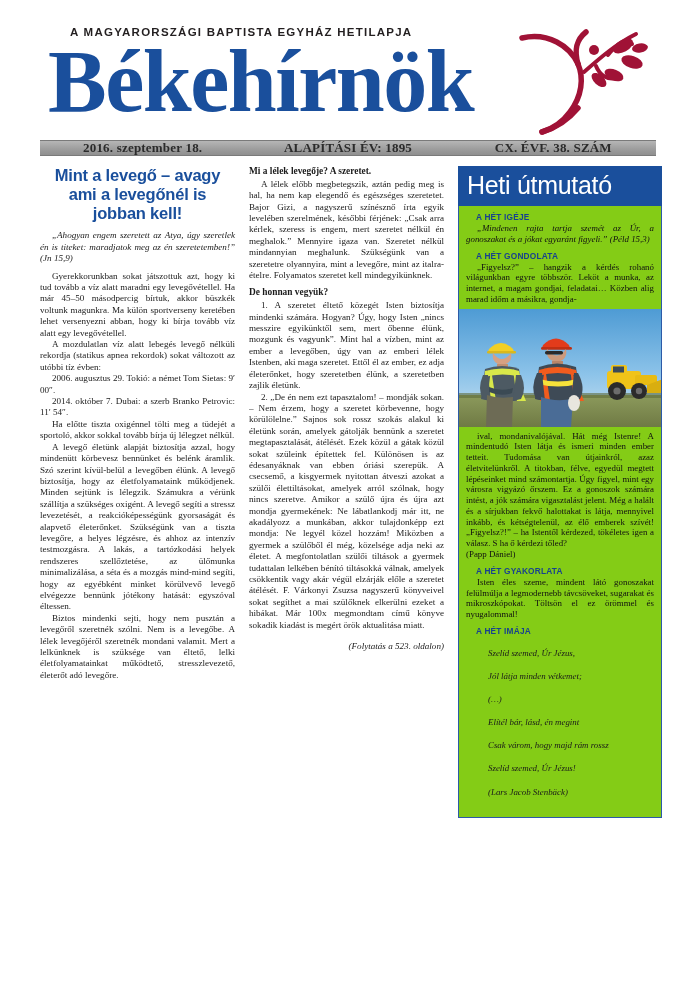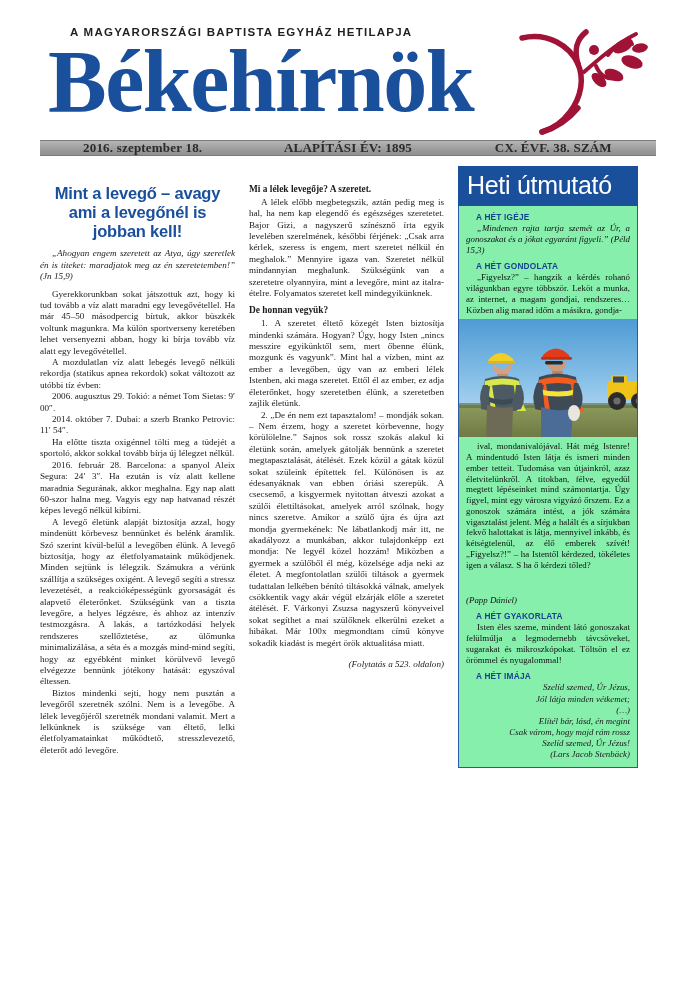--- a/index.html
+++ b/index.html
@@ -99,21 +99,20 @@
     width: 404px;
     gap: 14px;
   }
   .col {
     width: 195px;
     font-size: 9.1px;
     line-height: 1.255;
     text-align: justify;
     text-justify: inter-word;
     hyphens: auto;
-    margin-top: 18px;
   }
   .col p { margin: 0; text-indent: 12px; }
   .col p.sub {
     text-indent: 0;
     font-weight: bold;
     margin-top: 6px;
     margin-bottom: 1px;
     font-size: 9.4px;
   }
   .col p.sub.first { margin-top: 0; }
@@ -138,39 +137,39 @@
     color: #1a4f9c;
     line-height: 1.16;
     letter-spacing: -0.2px;
     margin: 0 0 7px 0;
     padding: 0 4px;
   }
   .headline .l2 { display: block; }
 
   
   .sidebar {
-    width: 180px;
+    width: 204px;
     margin-left: 14px;
     position: relative;
   }
   .sb-title {
     background: #1a4f9c;
     color: #ffffff;
     font-family: "Liberation Sans", sans-serif;
     font-weight: normal;
     font-size: 25px;
     line-height: 1;
     padding: 6px 8px 8px 8px;
     letter-spacing: -0.3px;
     border-left: 1.5px solid #1a4f9c;
     border-right: 1.5px solid #1a4f9c;
     border-top: 1.5px solid #1a4f9c;
   }
   .sb-box {
-    background: #86efac;
+    background: #84cc16;
     border: 1.5px solid #2c5aa8;
     border-top: none;
     padding: 5px 7px 7px 7px;
     box-sizing: border-box;
   }
   .sb-section-head {
     font-family: "Liberation Sans", sans-serif;
     font-weight: bold;
     font-size: 8.3px;
     color: #17418f;
@@ -186,22 +185,22 @@
     text-indent: 11px;
     margin: 0;
     color: #111;
   }
   .sb-p.ital { font-style: italic; }
   .sb-p.noind { text-indent: 0; }
   .sb-poem {
     font-size: 8.9px;
     line-height: 1.25;
     font-style: italic;
-    text-align: right;
-    margin: 0;
+    text-align: left;
+    margin: 12px;
     text-indent: 0;
     padding-left: 10px;
   }
 
   
   .sb-photo {
     margin: 4px -7px 4px -7px;
     height: 118px;
     position: relative;
     overflow: hidden;
@@ -260,21 +259,20 @@
         <div class="headline">
           <span class="l1">Mint a levegő – avagy</span>
           <span class="l2">ami a levegőnél is jobban kell!</span>
         </div>
         <p class="epigraph">„Ahogyan engem szeretett az Atya, úgy szeretlek én is titeket: maradjatok meg az én szeretetemben!” (Jn 15,9)</p>
         <p>Gyerekkorunkban sokat játszottuk azt, hogy ki tud tovább a víz alatt maradni egy levegővétellel. Ha már 45–50 másodpercig bírtuk, akkor büszkék voltunk magunkra. Ma külön sportverseny keretében lehet versenyezni abban, hogy ki bírja tovább víz alatt egy levegővétellel.</p>
         <p>A mozdulatlan víz alatt lebegés levegő nélküli rekordja (statikus apnea rekordok) sokat változott az utóbbi tíz évben:</p>
         <p>2006. augusztus 29. Tokió: a német Tom Sietas: 9′ 00″.</p>
         <p>2014. október 7. Dubai: a szerb Branko Petrovic: 11′ 54″.</p>
         <p>Ha előtte tiszta oxigénnel tölti meg a tüdejét a sportoló, akkor sokkal tovább bírja új lélegzet nélkül.</p>
-        <p>2016. február 28. Barcelona: a spanyol Aleix Segura: 24′ 3″. Ha ezután is víz alatt kellene maradnia Segurának, akkor meghalna. Egy nap alatt 60-szor halna meg. Vagyis egy nap hatvanad részét képes levegő nélkül kibírni.</p>
         <p>A levegő életünk alapját biztosítja azzal, hogy mindenütt körbevesz bennünket és belénk áramlik. Szó szerint kívül-belül a levegőben élünk. A levegő biztosítja, hogy az életfolyamataink működjenek. Minden sejtünk is lélegzik. Számukra a vérünk szállítja a szükséges oxigént. A levegő segíti a stressz levezetését, a reakcióképességünk gyorsaságát és alapvető életerőnket. Szükségünk van a tiszta levegőre, a helyes légzésre, és ahhoz az intenzív testmozgásra. A lakás, a tartózkodási helyek rendszeres szellőztetése, az ülőmunka minimalizálása, a séta és a mozgás mind-mind segíti, hogy az egyébként minket körülvevő levegő elvégezze bennünk jótékony hatását: egyszóval éltessen.</p>
         <p>Biztos mindenki sejti, hogy nem pusztán a levegőről szeretnék szólni. Nem is a levegőbe. A lélek levegőjéről szeretnék mondani valamit. Mert a lelkünknek is szüksége van éltető, lelki életfolyamatainkat működtető, stresszlevezető, életerőt adó levegőre.</p>
       </div>
 
       <div class="col">
         <p class="sub first">Mi a lélek levegője? A szeretet.</p>
         <p>A lélek előbb megbetegszik, aztán pedig meg is hal, ha nem kap elegendő és egészséges szeretetet. Bajor Gizi, a nagyszerű színésznő írta egyik levelében szerelmének, későbbi férjének: „Csak arra kérlek, szeress is engem, mert szeretet nélkül én meghalok.” Mennyire igaza van. Szeretet nélkül mindannyian meghalunk. Szükségünk van a szeretetre olyannyira, mint a levegőre, mint az italra-ételre. Folyamatos szeretet kell mindegyikünknek.</p>
         <p class="sub">De honnan vegyük?</p>
         <p>1. A szeretet éltető közegét Isten biztosítja mindenki számára. Hogyan? Úgy, hogy Isten „nincs messzire egyikünktől sem, mert őbenne élünk, mozgunk és vagyunk”. Mint hal a vízben, mint az ember a levegőben, úgy van az emberi lélek Istenben, aki maga szeretet. Ettől él az ember, ez adja életerőnket, hogy szeretetben élünk, a szeretetben zajlik életünk.</p>
         <p>2. „De én nem ezt tapasztalom! – mondják sokan. – Nem érzem, hogy a szeretet körbevenne, hogy körülölelne.” Sajnos sok rossz szokás alakul ki életünk során, amelyek gátolják bennünk a szeretet megtapasztalását, átélését. Ezek közül a gátak közül sokat szüleink építettek fel. Különösen is az édesanyáknak van ebben óriási szerepük. A csecsemő, a kisgyermek nyitottan átveszi azokat a szülői élettiltásokat, amelyek arról szólnak, hogy nincs szeretve. Amikor a szülő újra és újra azt mondja gyermekének: Ne lábatlankodj már itt, ne akadályozz a munkában, akkor tulajdonképp ezt mondja: Ne legyél közel hozzám! Miközben a gyermek a szülőből él még, közelsége adja neki az életet. A megfontolatlan szülői tiltások a gyermek tudattalan lelkében bénító tiltásokká válnak, amelyek csökkentik vagy akár végül elzárják előle a szeretet átélését. F. Várkonyi Zsuzsa nagyszerű könyveivel sokat segíthet a mai szülőknek elkerülni ezeket a hibákat. Már 100x megmondtam című könyve sokadik kiadást is megért örök aktualitása miatt.</p>
@@ -285,21 +283,21 @@
 
     <div class="sidebar">
       <div class="sb-title">Heti útmutató</div>
 
       <div class="sb-box">
 
         <div class="sb-section-head first">A HÉT IGÉJE</div>
         <p class="sb-p ital">„Mindenen rajta tartja szemét az Úr, a gonoszakat és a jókat egyaránt figyeli.” (Péld 15,3)</p>
 
         <div class="sb-section-head">A HÉT GONDOLATA</div>
-        <p class="sb-p">„Figyelsz?” – hangzik a kérdés rohanó világunkban egyre többször. Leköt a munka, az internet, a magam gondjai, rendszeres… Közben alig marad időm a másikra, gondja-</p>
+        <p class="sb-p">„Figyelsz?” – hangzik a kérdés rohanó világunkban egyre többször. Leköt a munka, az internet, a magam gondjai, feladatai… Közben alig marad időm a másikra, gondja-</p>
 
         <div class="sb-photo">
           <svg viewBox="0 0 204 118" width="204" height="118" preserveAspectRatio="xMidYMid slice">
             <defs>
               <linearGradient id="sky" x1="0" y1="0" x2="0" y2="1">
                 <stop offset="0%" stop-color="#4e9bd4"></stop>
                 <stop offset="55%" stop-color="#8cc3e9"></stop>
                 <stop offset="100%" stop-color="#cfe4f2"></stop>
               </linearGradient>
               <linearGradient id="grnd" x1="0" y1="0" x2="0" y2="1">
@@ -355,21 +353,21 @@
               <path d="M80,70 q19,5 38,0 l1,5 q-20,5 -40,0 z" fill="#f7e23a"></path>
               <path d="M78,64 q-7,15 -1,26 l9,2 -3,-28 z" fill="#3e4a56"></path>
               <path d="M119,64 q8,15 2,26 l-9,2 3,-28 z" fill="#3e4a56"></path>
               <path d="M82,88 q13,5 32,2 l-2,28 h-30 z" fill="#4a6c96"></path>
               <ellipse cx="115" cy="94" rx="6" ry="8" fill="#e8e6de"></ellipse>
             </g>
           </svg>
         </div>
 
         <p class="sb-p">ival, mondanivalójával. Hát még Istenre! A mindentudó Isten látja és ismeri minden ember tetteit. Tudomása van útjainkról, azaz életvitelünkről. A titokban, félve, egyedül megtett lépéseinket mind számontartja. Úgy figyel, mint egy városra vigyázó őrszem. Ez a gonoszok számára intést, a jók számára vigasztalást jelent. Még a halált és a sírjukban fekvő halottakat is látja, mennyivel inkább, és kétségtelenül, az élő emberek szívét! „Figyelsz?!” – ha Istentől kérdezed, tökéletes igen a válasz. S ha ő kérdezi tőled?</p>
-        <p class="sb-p noind" style="font-style:italic;text-align:left;margin-top:24px;">(Papp Dániel)</p>
+        <p class="sb-p noind" style="text-align:left;">(Papp Dániel)</p>
 
         <div class="sb-section-head">A HÉT GYAKORLATA</div>
         <p class="sb-p">Isten éles szeme, mindent látó gonoszakat felülmúlja a legmodernebb távcsöveket, sugarakat és mikroszkópokat. Töltsön el ez örömmel és nyugalommal!</p>
 
         <div class="sb-section-head">A HÉT IMÁJA</div>
         <p class="sb-poem">Szelíd szemed, Úr Jézus,</p>
         <p class="sb-poem">Jól látja minden vétkemet;</p>
         <p class="sb-poem">(…)</p>
         <p class="sb-poem">Elítél bár, lásd, én megint</p>
         <p class="sb-poem">Csak várom, hogy majd rám rossz</p>

